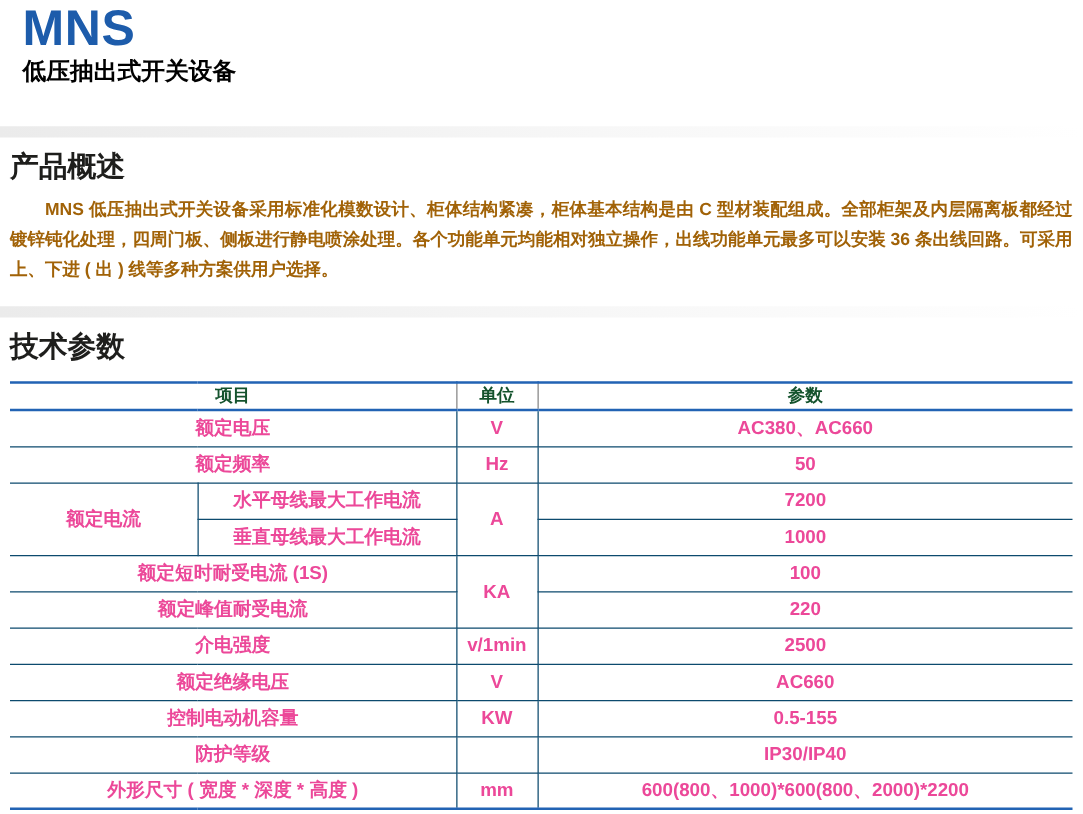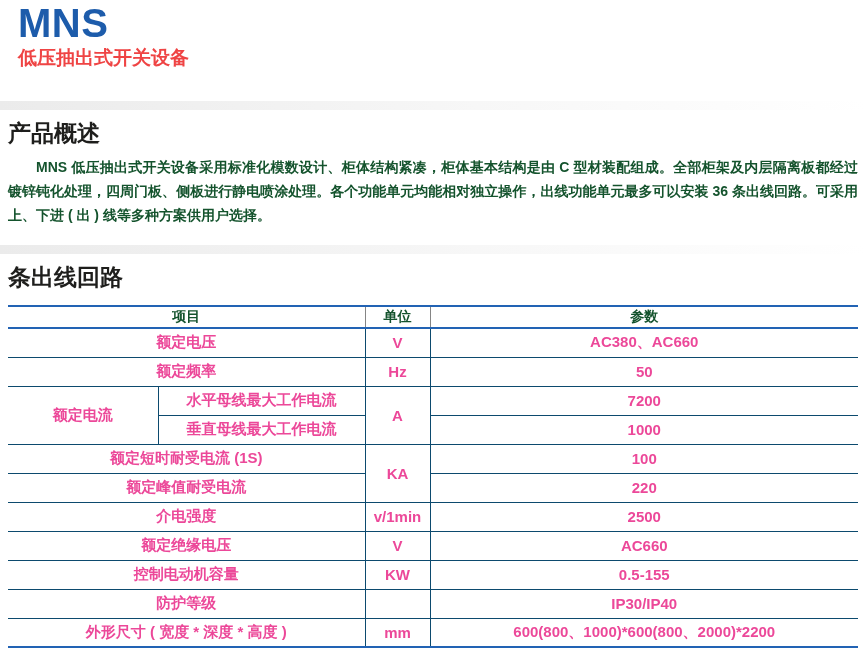--- a/index.html
+++ b/index.html
@@ -12,40 +12,40 @@
   .page { position: relative; width: 866px; height: 623px; background: #fff; }
 
   
   .title-block { padding: 2px 0 0 18px; }
   .product-title {
     margin: 0; font-size: 40px; line-height: 42px; font-weight: bold;
     color: #1d5cab; letter-spacing: 0.5px;
   }
   .product-subtitle {
     margin: 3px 0 0 0; font-size: 19px; line-height: 22px; font-weight: bold;
-    color: #ef4444;
+    color: #000000;
   }
 
   
   .section-band {
     height: 9px; width: 866px;
     background: linear-gradient(to right, #ebebeb 0%, #f7f7f7 55%, #ffffff 100%);
   }
   .band-1 { margin-top: 32px; }
   .band-2 { margin-top: 18px; }
 
   .section-heading {
     margin: 10px 0 0 8px; font-size: 23px; line-height: 26px;
     font-weight: 600; color: #1e1e1c;
   }
 
   .overview-paragraph {
     margin: 9px 8px 0 8px; width: 850px;
     font-size: 14px; line-height: 24px; font-weight: 600;
-    color: #14532d; text-align: justify; text-indent: 2em;
+    color: #a16207; text-align: justify; text-indent: 2em;
   }
 
   
   table.specs {
     margin: 15px 0 0 8px; width: 850px;
     border-collapse: collapse; table-layout: fixed;
     border-top: 2px solid #2263b4;
     border-bottom: 2px solid #2263b4;
   }
   table.specs col.c-group { width: 150px; }
@@ -77,21 +77,21 @@
   <div class="title-block">
     <h1 class="product-title">MNS</h1>
     <div class="product-subtitle">低压抽出式开关设备</div>
   </div>
 
   <div class="section-band band-1"></div>
   <h2 class="section-heading">产品概述</h2>
   <p class="overview-paragraph">MNS 低压抽出式开关设备采用标准化模数设计、柜体结构紧凑，柜体基本结构是由 C 型材装配组成。全部柜架及内层隔离板都经过镀锌钝化处理，四周门板、侧板进行静电喷涂处理。各个功能单元均能相对独立操作，出线功能单元最多可以安装 36 条出线回路。可采用上、下进 ( 出 ) 线等多种方案供用户选择。</p>
 
   <div class="section-band band-2"></div>
-  <h2 class="section-heading">条出线回路</h2>
+  <h2 class="section-heading">技术参数</h2>
 
   <table class="specs">
     <colgroup>
       <col class="c-group">
         <col class="c-sub">
         <col class="c-unit">
         <col class="c-val">
     </colgroup>
     <thead>
       <tr>

